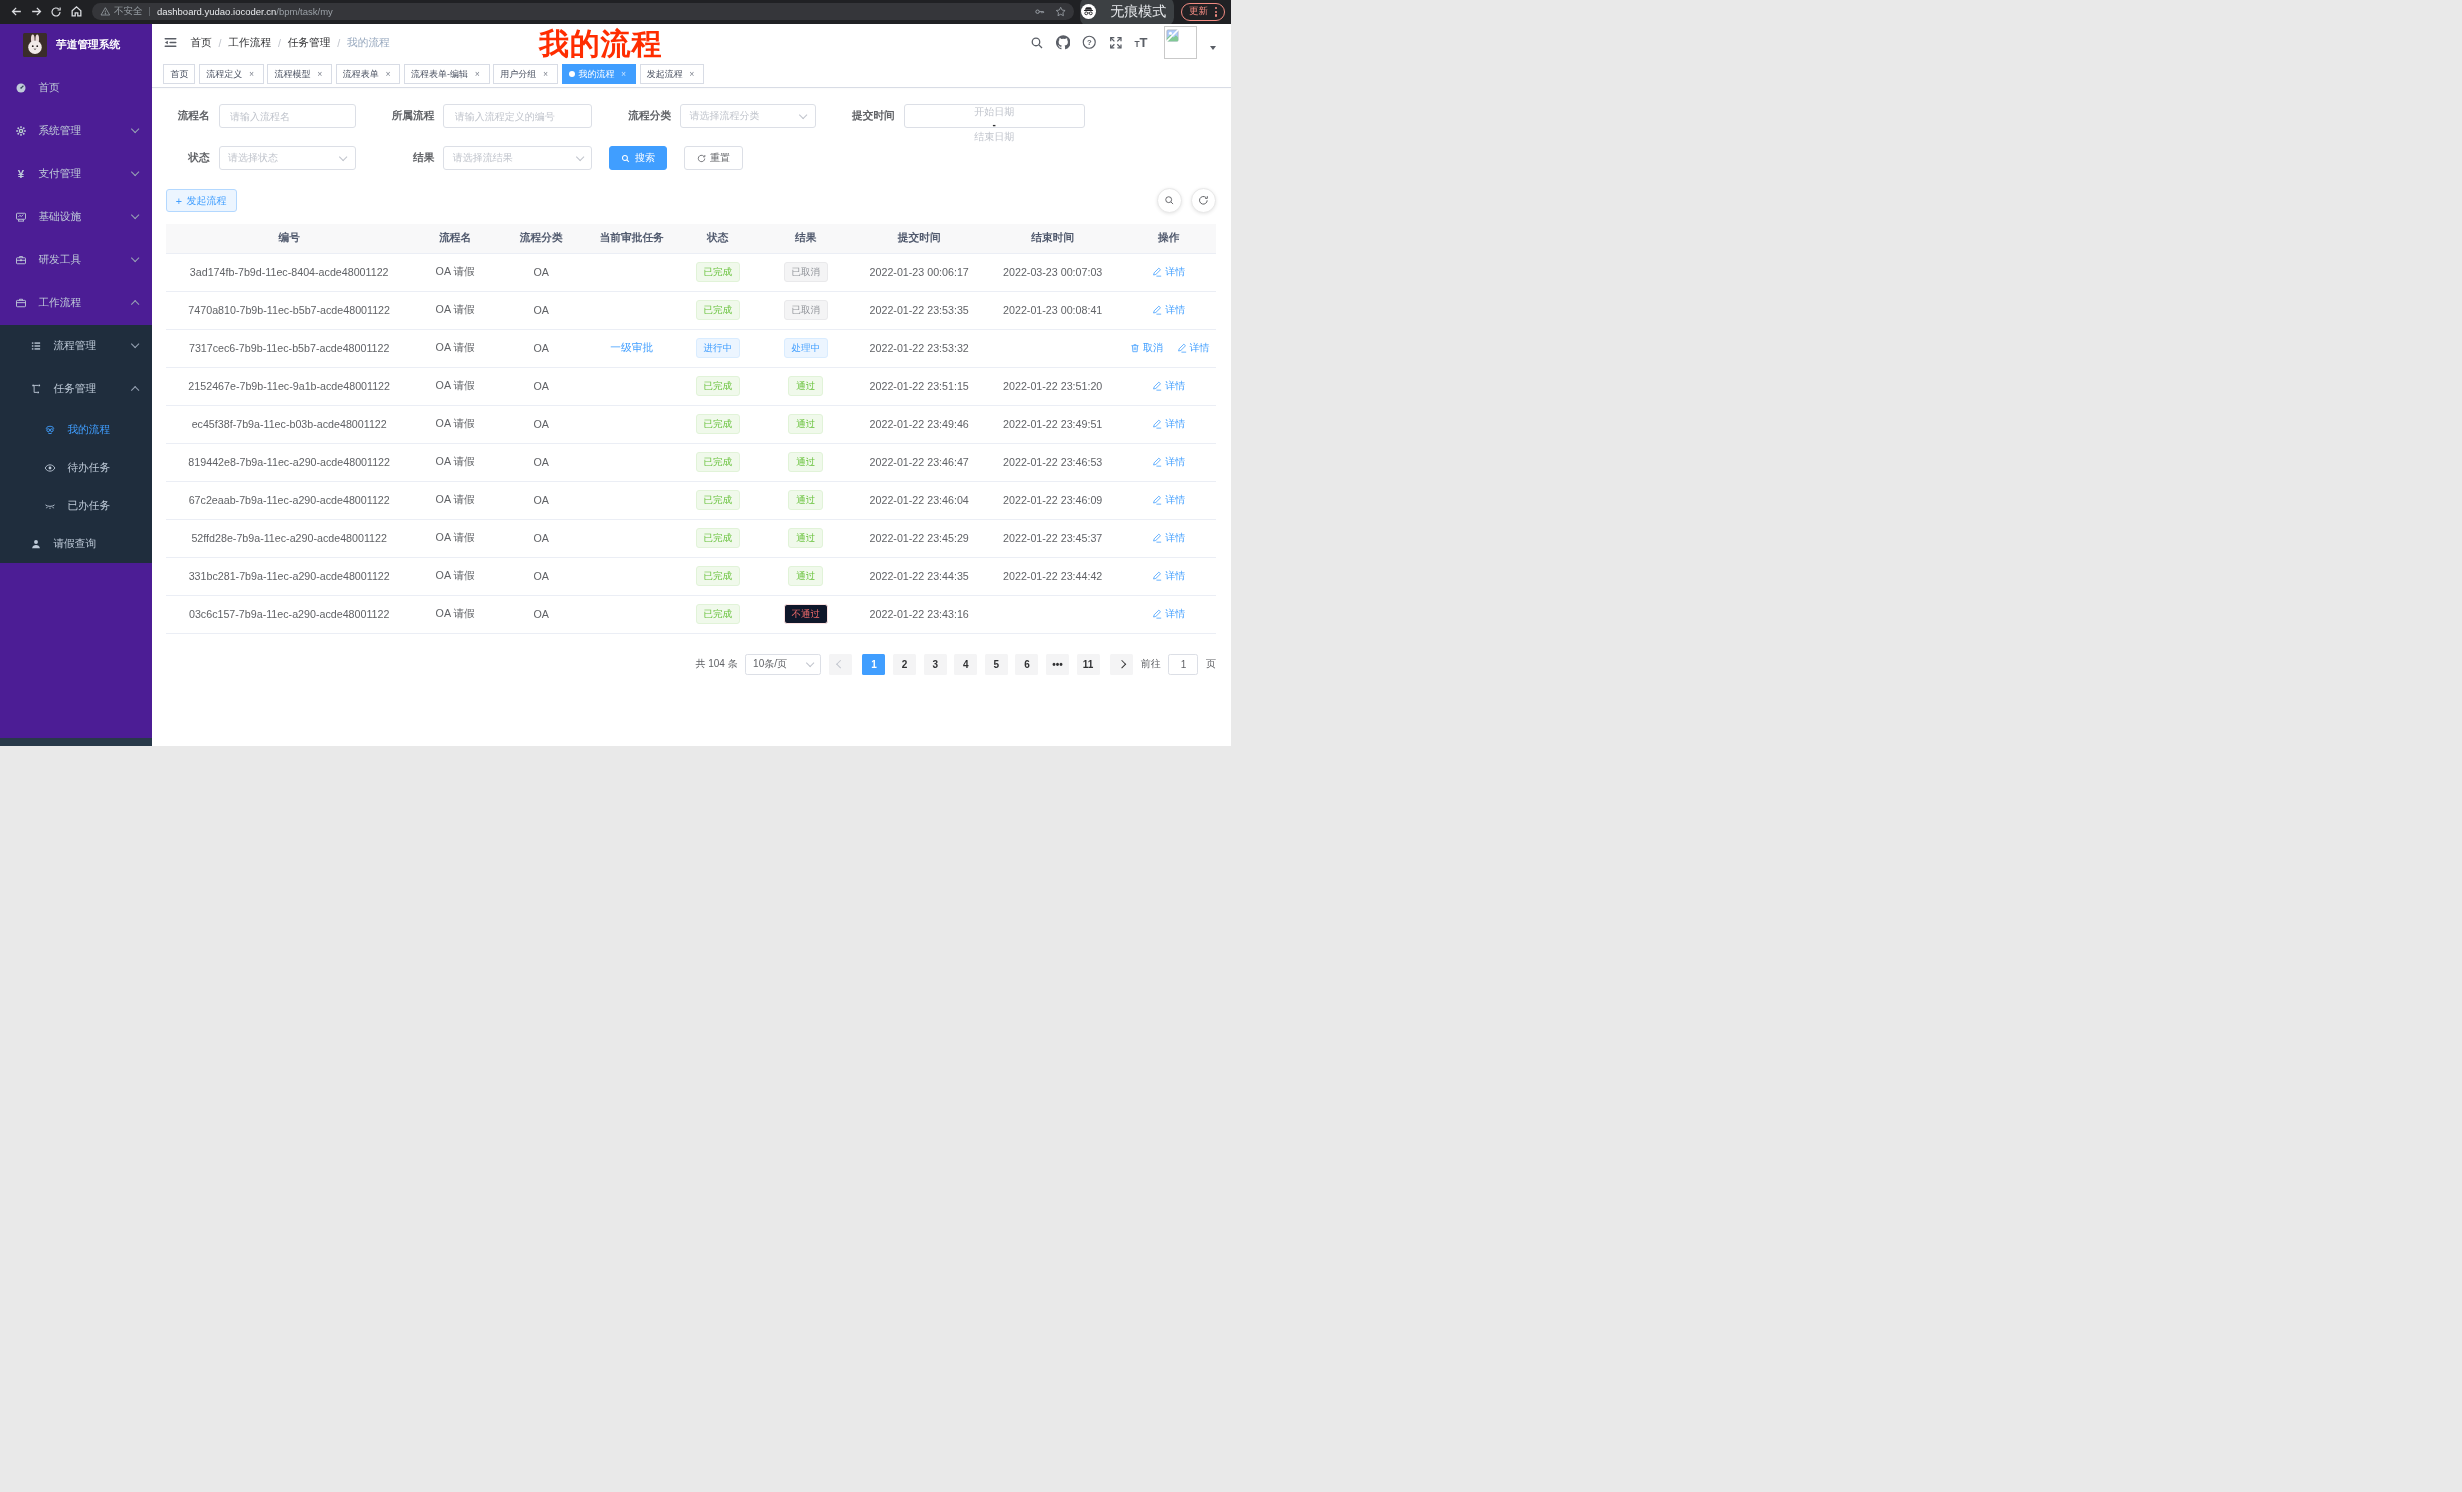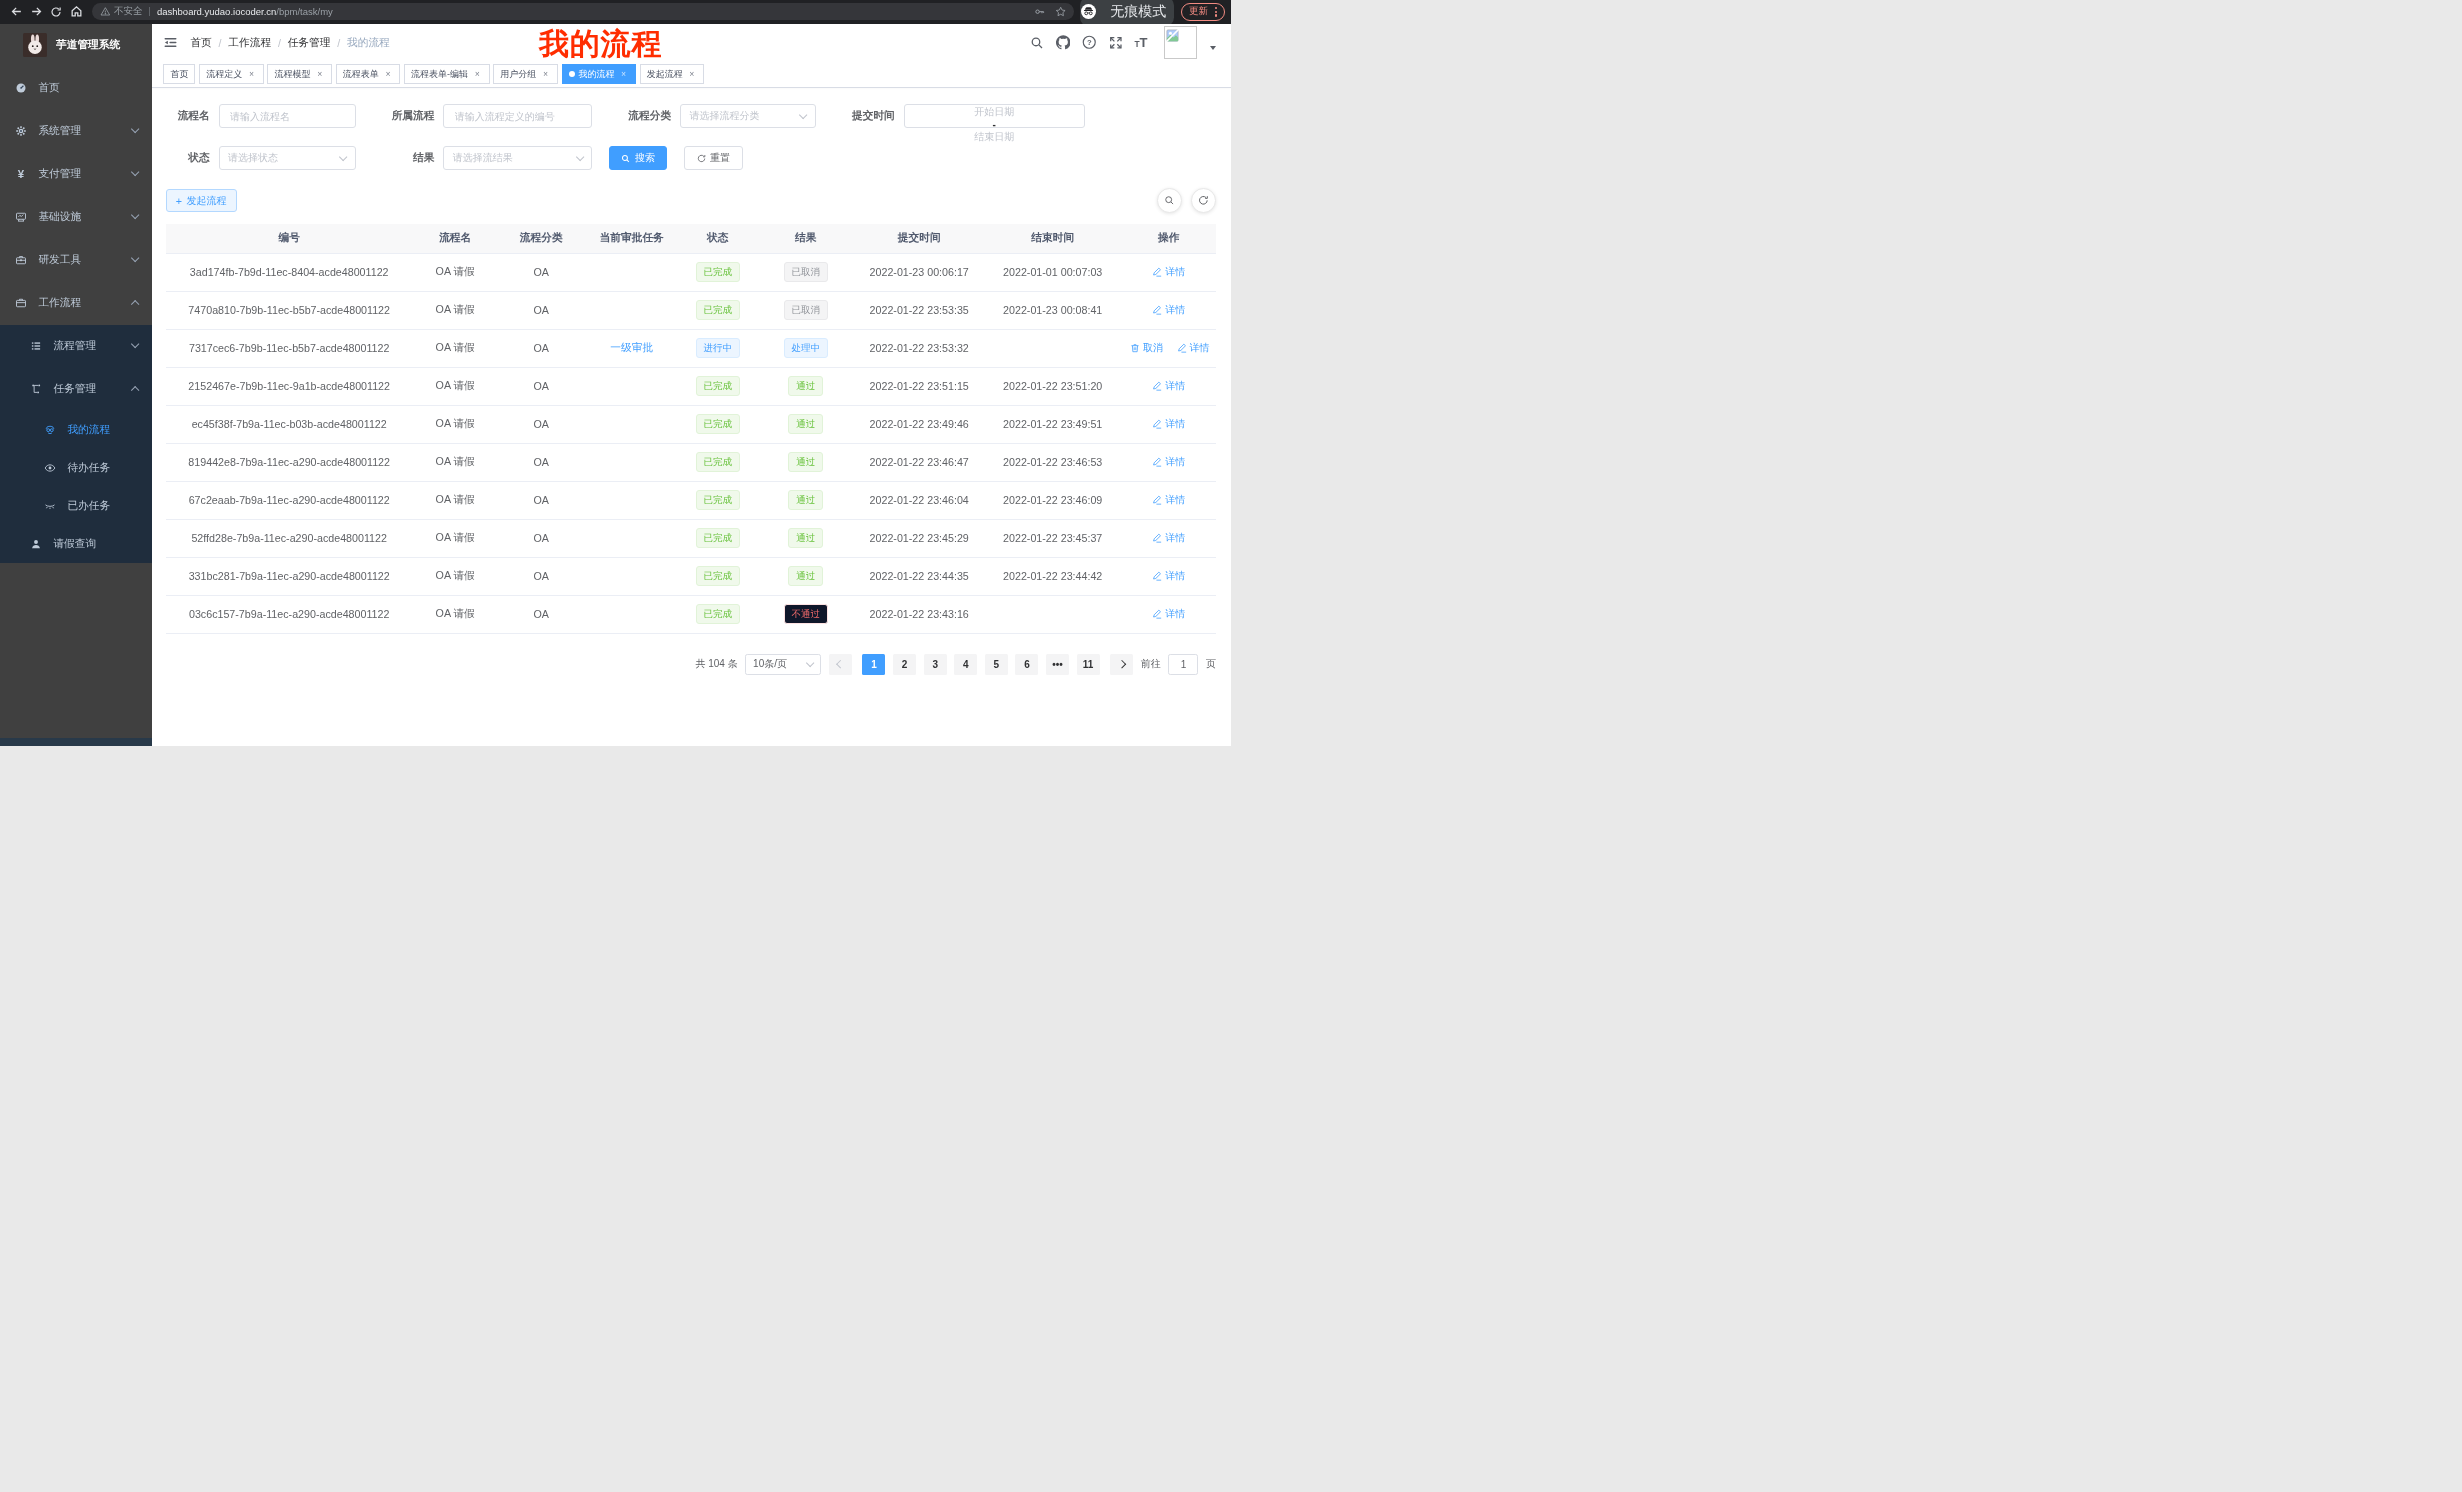--- a/index.html
+++ b/index.html
@@ -19,21 +19,21 @@
   .omni-ic{display:flex;align-items:center;margin-left:9px;}
   .incog{height:29px;background:#3c4043;border-radius:8.4px;display:flex;align-items:center;gap:14px;
          padding:0 7.6px 0 1.5px;color:#e8eaed;font-size:14px;flex:0 0 auto;}
   .update-pill{height:16px;border:1.1px solid #f28b82;border-radius:9px;display:flex;align-items:center;
                gap:6.8px;padding:0 6.8px;margin-left:7.6px;color:#f28b82;font-size:9.5px;flex:0 0 auto;}
   .vdots{display:flex;flex-direction:column;gap:1.5px;}
   .vdots i{width:2.3px;height:2.3px;border-radius:50%;background:#f28b82;}
 
   
   .app{display:flex;height:723px;}
-  .sidebar{width:152px;background:#404040;color:#bfcbd9;display:flex;flex-direction:column;flex:0 0 auto;}
+  .sidebar{width:152px;background:#4c1d95;color:#bfcbd9;display:flex;flex-direction:column;flex:0 0 auto;}
   .logo-row{height:43px;display:flex;align-items:center;padding-left:23px;gap:9px;}
   .logo-title{color:#fff;font-weight:700;font-size:10.7px;}
   .mi{height:43px;display:flex;align-items:center;font-size:10.7px;gap:11.4px;padding-left:15px;padding-right:13.7px;}
   .mi .ic{width:12px;height:12px;display:flex;align-items:center;justify-content:center;flex:0 0 auto;}
   .mi .chev{margin-left:auto;}
   .sub{background:#1f2d3d;}
   .lvl2{padding-left:30px;text-align:right;}
   .lvl3{padding-left:44px;height:38px;}
   .active-mi{color:#409eff;}
   .chev{width:5.3px;height:5.3px;border-right:1.1px solid #97a3b4;border-bottom:1.1px solid #97a3b4;display:inline-block;}
@@ -598,21 +598,21 @@
           <tbody>
 
               <tr>
                 <td>3ad174fb-7b9d-11ec-8404-acde48001122</td>
                 <td>OA 请假</td>
                 <td>OA</td>
                 <td></td>
                 <td><span class="tag" data-type="success">已完成</span></td>
                 <td><span class="tag" data-type="info">已取消</span></td>
                 <td>2022-01-23 00:06:17</td>
-                <td>2022-01-01 00:07:03</td>
+                <td>2022-03-23 00:07:03</td>
                 <td>
                   
                   <a class="link">
                     <svg width="10" height="10" viewBox="0 0 14 14" fill="none" stroke="#409eff" stroke-width="1.1">
                       <path d="M2.2 11.2l.9-3.1L9.6 1.6l2.3 2.3-6.5 6.5-3.2.8z"></path>
                       <line x1="6.2" y1="12.8" x2="12.8" y2="12.8"></line>
                     </svg>
                     <span>详情</span>
                   </a>
                 </td>

